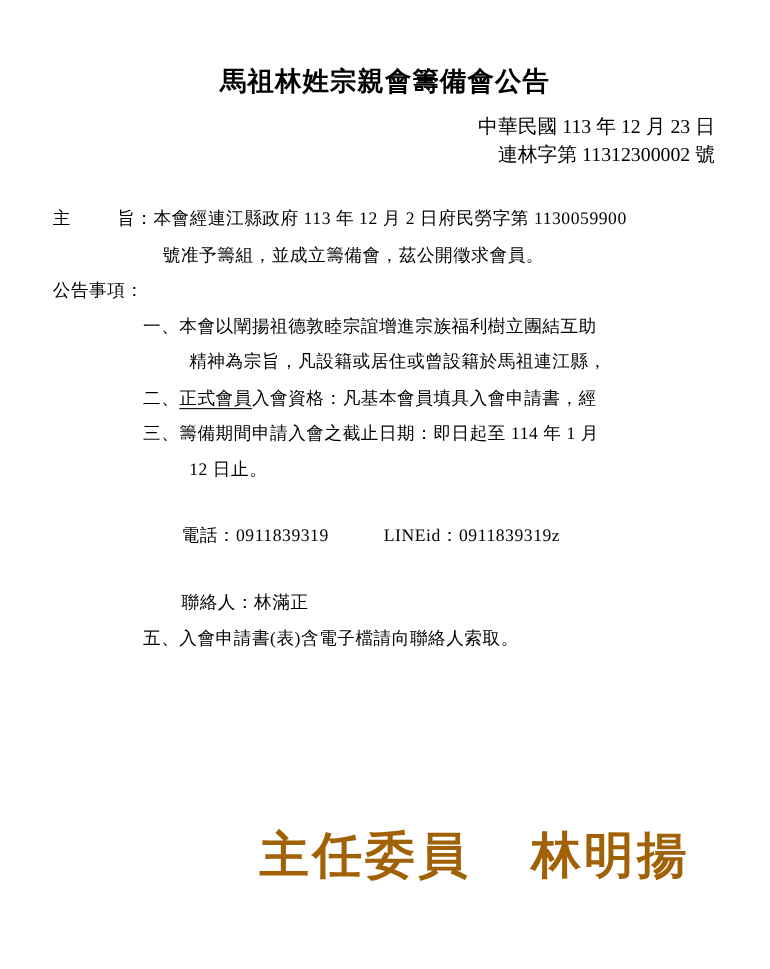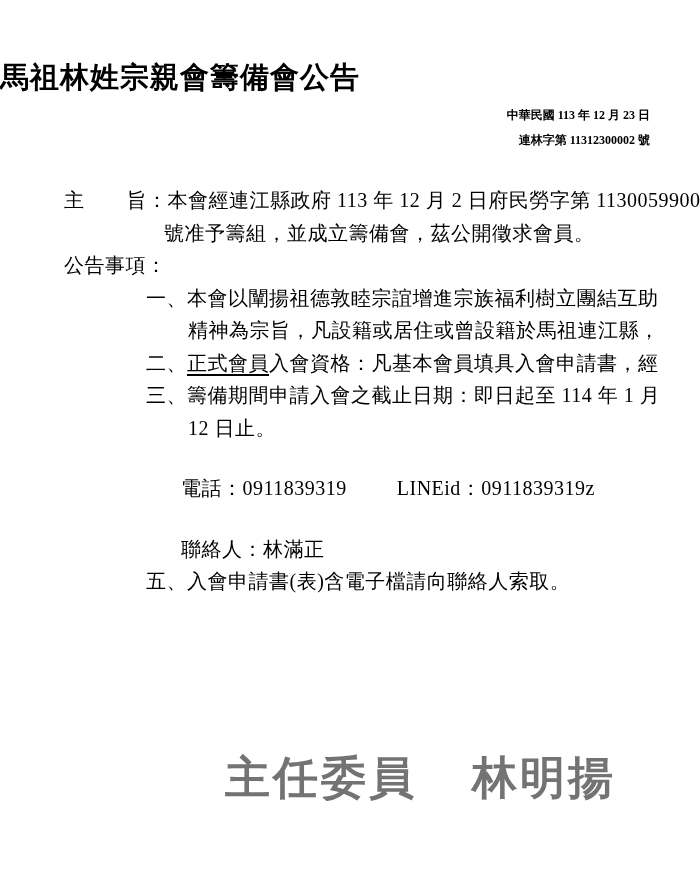--- a/index.html
+++ b/index.html
@@ -14,44 +14,43 @@
     background: #ffffff;
     color: #000000;
     font-family: "Liberation Serif", "DejaVu Serif", serif;
     overflow: hidden;
   }
   .doc-title {
     position: absolute;
     top: 58px;
     left: 0;
     width: 700px;
-    font-size: 29px;
+    text-align: center;
+    font-size: 24px;
     font-weight: 700;
     letter-spacing: 1px;
     white-space: nowrap;
   }
   .doc-info {
     position: absolute;
     top: 103px;
     right: 50px;
     text-align: right;
-    font-size: 12px;
+    font-size: 18px;
     line-height: 25px;
     white-space: nowrap;
-    font-weight: bold;
   }
   .doc-body {
     position: absolute;
     top: 184px;
     left: 0;
     width: 590px;
-    font-size: 20px;
+    font-size: 16px;
     line-height: 32.5px;
     letter-spacing: 0.5px;
-    padding-left: 16px;
   }
   .line { white-space: nowrap; }
   .indent-left      { padding-left: 48px;  }  
   .indent-subj-cont { padding-left: 148px; }  
   .indent-item      { padding-left: 130px; }  
   .indent-cont      { padding-left: 172px; }  
   .indent-sub       { padding-left: 165px; margin-top: 28px; }  
   .subj-gap {
     display: inline-block;
     width: 42px;
@@ -60,25 +59,25 @@
     display: inline-block;
     width: 50px;
   }
   .underlined {
     text-decoration: underline;
     text-underline-offset: 4px;
   }
   .signature {
     position: absolute;
     top: 748px;
-    left: 225px;
+    left: 236px;
     font-size: 45px;
     font-weight: 700;
     letter-spacing: 3px;
-    color: #737373;
+    color: #a16207;
     white-space: nowrap;
   }
   .sig-gap {
     display: inline-block;
     width: 55px;
   }
 </style>
 </head>
 <body>
 

